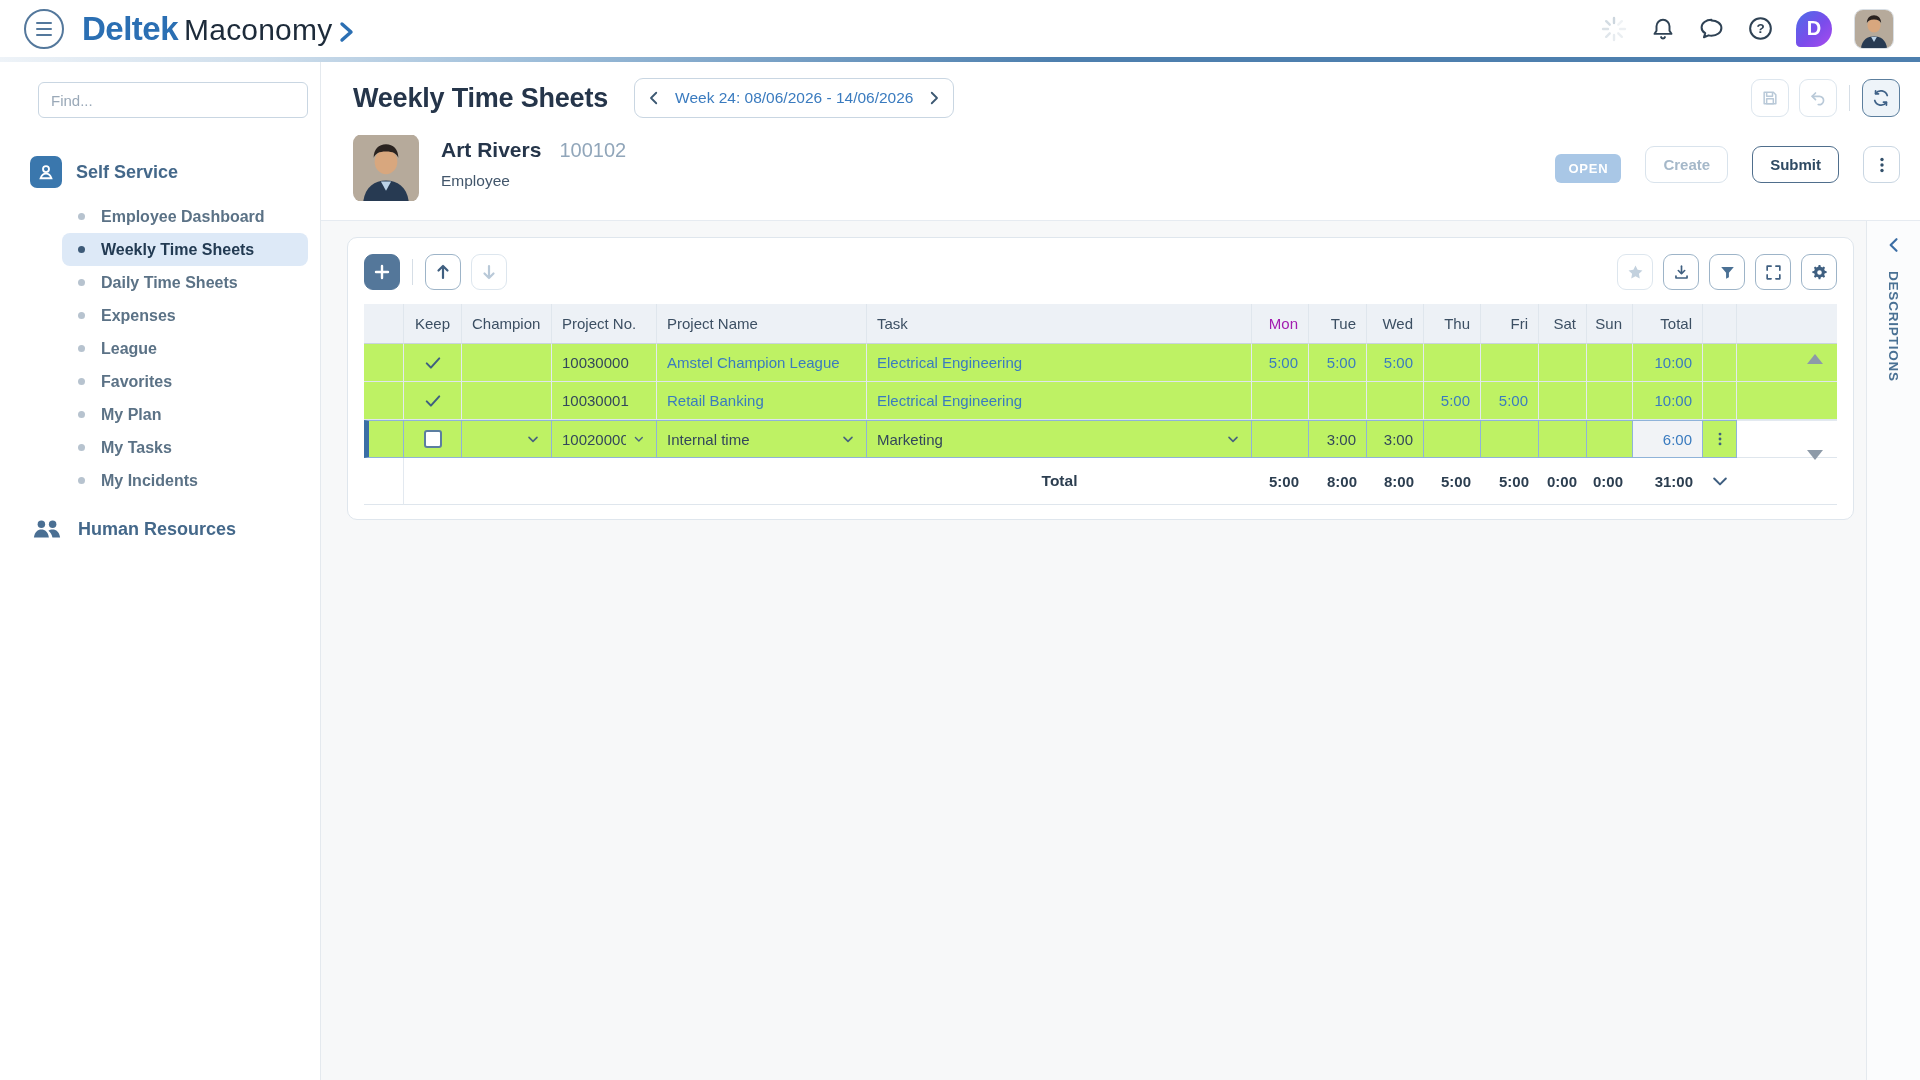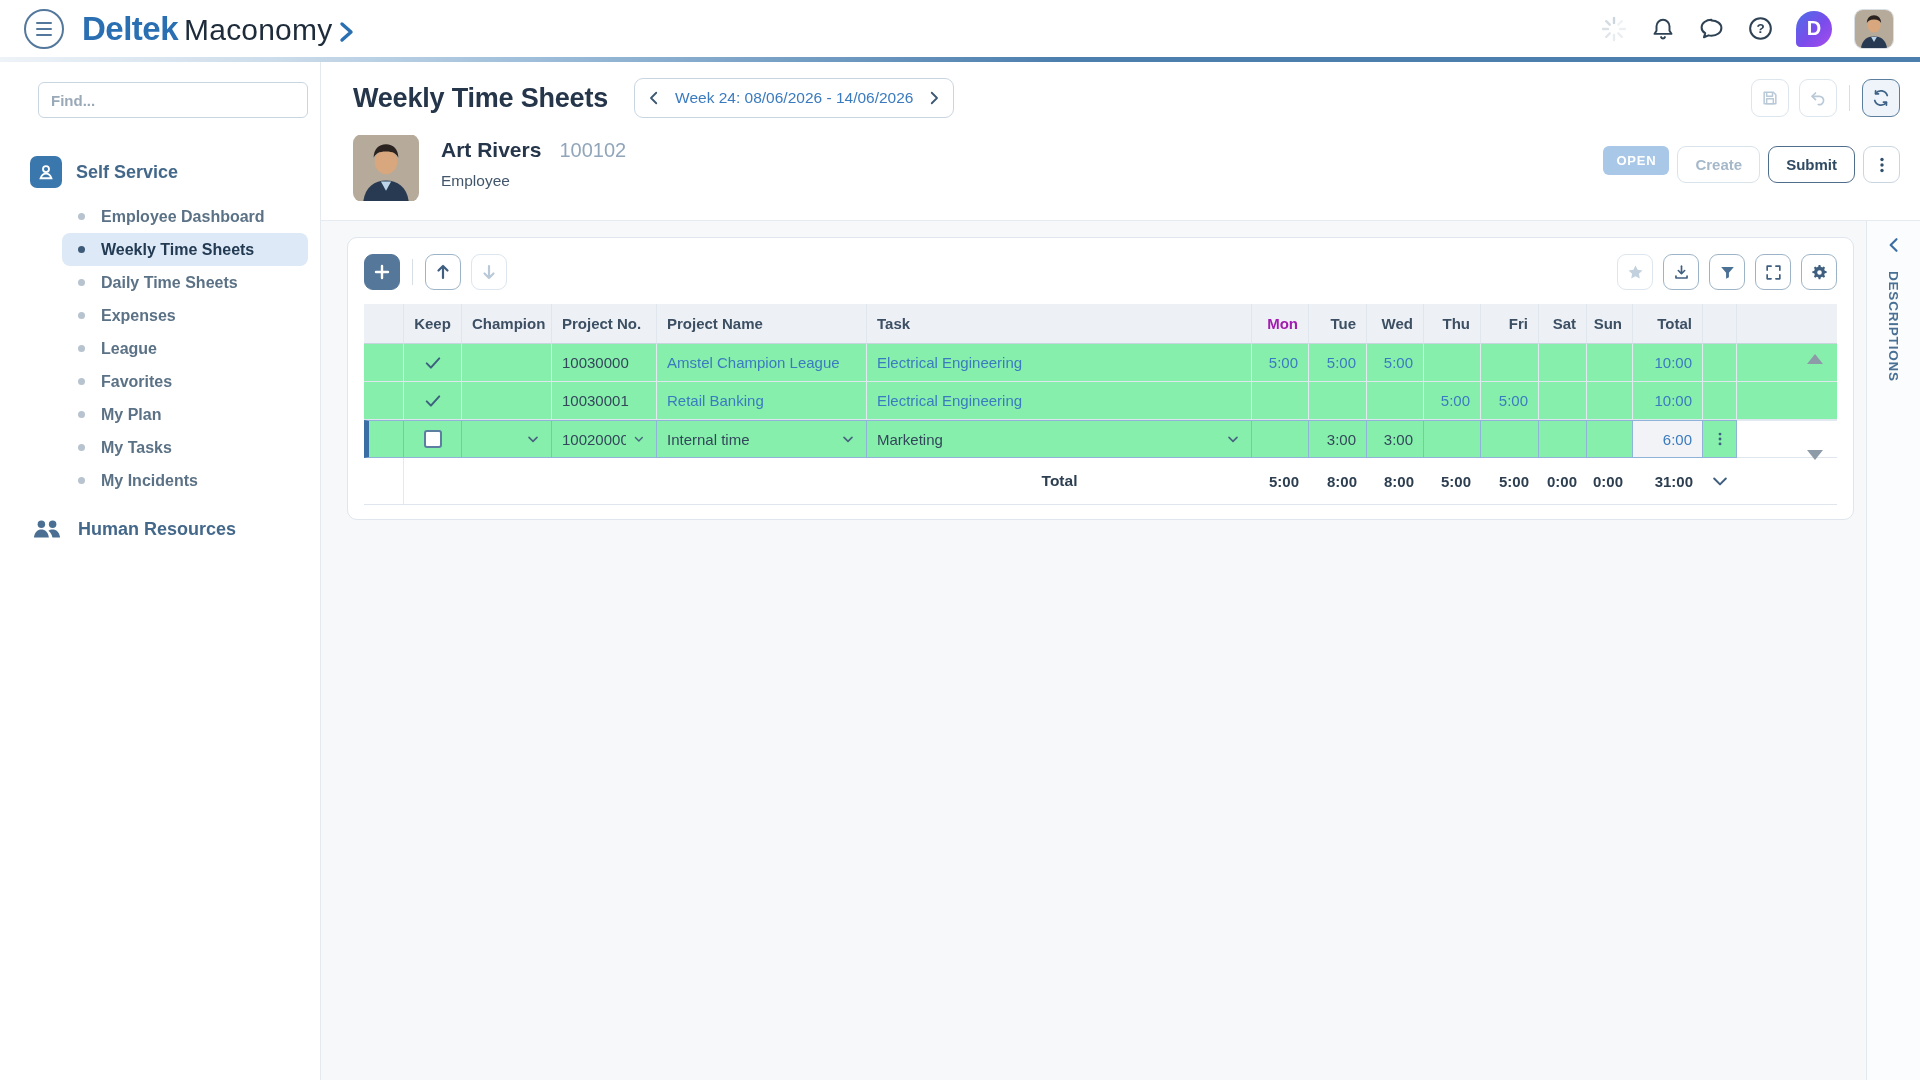--- a/index.html
+++ b/index.html
@@ -21,21 +21,21 @@
     background:linear-gradient(135deg,#4c6ee8 0%, #7b4ceb 55%, #a94ced 100%);
     color:#fff; font-size:20px; font-weight:700; display:flex; align-items:center; justify-content:center; }
   .avatar { width:40px; height:40px; border-radius:9px; overflow:hidden; border:1px solid #d8dee4; }
   .brand-line { height:5px;
     background:linear-gradient(90deg,#eef3f8 0%, #cdddeb 14%, #9dbdd9 28%, #4d7fae 55%, #4d7fae 100%); }
 
   
   .app { display:flex; height:1018px; }
   .sidebar { width:321px; background:#fff; border-right:1px solid #e4e9ee; padding:18px 0 0 0; flex:none; }
   .find { margin:2px 14px 26px 38px; width:270px; height:36px; border:1px solid #c9d6e2; border-radius:6px;
-    padding:0 12px; font-size:15px; color:#42566b; outline:none;font-weight:bold; }
+    padding:0 12px; font-size:15px; color:#42566b; outline:none; }
   .find::placeholder { color:#9aa9b8; }
   .nav-group { display:flex; align-items:center; gap:14px; padding:6px 0 6px 30px; margin-top:6px; }
   .group-icon { width:32px; height:32px; border-radius:7px; background:#3a77ad; display:flex; align-items:center; justify-content:center; }
   .group-icon-plain { width:34px; height:32px; display:flex; align-items:center; justify-content:center; }
   .group-label { font-size:18px; font-weight:700; color:#44688a; }
   .nav-items { list-style:none; margin:6px 0 10px 0; }
   .nav-item { display:flex; align-items:center; gap:16px; height:33px; margin:0 12px 0 62px;
     padding-left:16px; border-radius:8px; cursor:pointer; }
   .nav-item .dot { width:7px; height:7px; border-radius:50%; background:#b7c3cf; flex:none; }
   .nav-item .lbl { font-size:16px; font-weight:600; color:#5b7286; }
@@ -60,21 +60,21 @@
   .vdiv { width:1px; height:26px; background:#d6dee6; margin:0 2px; }
 
   
   .emp-row { display:flex; align-items:flex-start; padding:4px 20px 18px 32px; border-bottom:1px solid #e6ebf1; }
   .emp-photo { width:66px; height:68px; border-radius:9px; overflow:hidden; flex:none; }
   .emp-info { margin-left:22px; padding-top:4px; }
   .emp-name-line { display:flex; align-items:baseline; gap:18px; }
   .emp-name { font-size:21px; font-weight:700; color:#25354a; }
   .emp-number { font-size:20px; color:#91a6ba; }
   .emp-role { font-size:15.5px; color:#42566b; margin-top:10px; }
-  .emp-actions { margin-left:auto; display:flex; align-items:flex-start; gap:8px; padding-top:12px; }
+  .emp-actions { margin-left:auto; display:flex; align-items:flex-end; gap:24px; padding-top:12px; }
   .badge-open { background:#a9c7e6; color:#fff; font-size:13px; font-weight:700; letter-spacing:0.8px;
     border-radius:6px; padding:7px 13px; }
   .btn { border-radius:9px; background:#fff; font-size:15px; font-weight:600; padding:9px 17px; cursor:pointer; }
   .btn.disabled { border:1px solid #d9e3ec; color:#a5b8c9; cursor:default; }
   .btn.primary-outline { border:1.5px solid #4f6e8c; color:#2f4a63; }
   .kebab-btn { width:37px; height:37px; border:1px solid #c9d6e2; border-radius:9px; background:#fff;
     display:flex; align-items:center; justify-content:center; cursor:pointer; }
 
   
   .content-row { flex:1; display:flex; min-height:0; }
@@ -87,23 +87,23 @@
   .tool-btn.disabled { border-color:#dde6ee; cursor:default; }
   .grid-toolbar .spacer { flex:1; }
 
   
   .tablewrap { position:relative; }
   .trow { display:grid;
     grid-template-columns:40px 58px 90px 105px 210px minmax(240px,1fr) 57px 58px 57px 57px 58px 48px 46px 70px 34px 100px; }
   .c { border-right:1px solid #e3e9f0; border-bottom:1px solid #dfe6ed; display:flex; align-items:center;
     padding:0 10px; font-size:15px; color:#33475a; min-width:0; white-space:nowrap; overflow:hidden; }
   .head .c { background:#edf1f6; border-bottom:1px solid #c9d4de; border-right:1px solid #dfe6ed;
-    height:40px; color:#3c4f63; font-weight:700; }
+    height:40px; color:#3c4f63; font-weight:400; }
   .head .c.filler, .body .c.filler, .foot .c.filler { border-right:none; }
-  .body .c { height:38px; background:#86efac; }
+  .body .c { height:38px; background:#bef264; }
   .num { justify-content:flex-end; color:#3a7bbf; }
   .cell-center { justify-content:center; }
   .link { color:#3a7bbf; cursor:pointer; }
   .proj { color:#33475a; }
 
   
   .row-edit .c { border-top:1px solid #8fb3d9; border-bottom:1.5px solid #8fb3d9; border-right:1px solid #8fb3d9; }
   .row-edit .c.filler { border-top:1px solid #e3e9f0; border-bottom:1px solid #dfe6ed; border-right:none; background:#fff; }
   .row-edit .handle { border-left:5px solid #3a6ea5; border-right:1px solid #8fb3d9; }
   .row-edit .ro { background:#f1f3f6; }

